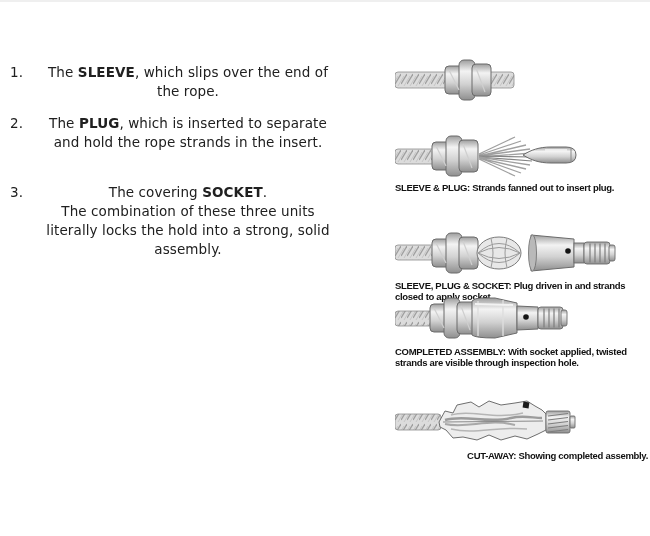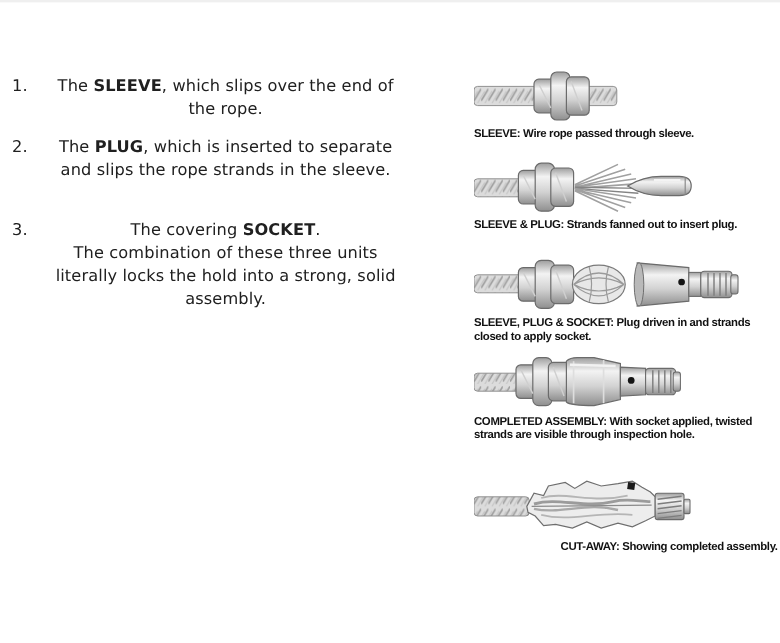--- a/index.html
+++ b/index.html
@@ -18,21 +18,21 @@
   .s1{top:63px;} .s2{top:114px;} .s3{top:183px;}
   
   .figures{position:absolute;left:395px;top:0;width:255px;}
   .fig{position:absolute;left:0;margin:0;width:255px;}
   .fig svg{display:block;}
   .fig figcaption{
     font-family:"Liberation Sans",sans-serif;font-weight:bold;
     font-size:9.5px;line-height:10.5px;letter-spacing:-0.3px;color:#111;
     width:253px;margin-top:5px;
   }
-  .f1{top:58px;} .f2{top:134px;} .f3{top:214px;} .f4{top:292px;} .f5{top:394px;text-align:right;}
+  .f1{top:58px;} .f2{top:134px;} .f3{top:230px;} .f4{top:292px;} .f5{top:394px;text-align:right;}
   
   .met{fill:url(#met);stroke:#6b6b6b;stroke-width:1;}
   .metD{fill:url(#met);stroke:#6b6b6b;stroke-width:.9;}
   .facet{stroke:#cfcfcf;fill:none;stroke-width:1.2;}
   .ropeR{fill:url(#rope);stroke:#8d8d8d;stroke-width:.8;}
   .strand{fill:none;stroke:#a0a0a0;stroke-width:1.3;}
   .strandD{fill:none;stroke:#848484;stroke-width:1.2;}
   .ridge{stroke:#7d7d7d;stroke-width:1.2;}
   .mesh{fill:none;stroke:#9a9a9a;stroke-width:1;}
   .hole{fill:#141414;}
@@ -60,21 +60,21 @@
 
 <div class="steps">
 
   <div class="step s1">
     <span class="num">1.</span>
     <span class="txt"><span>The </span><b>SLEEVE</b><span>, which slips over the end of the rope.</span></span>
   </div>
 
   <div class="step s2">
     <span class="num">2.</span>
-    <span class="txt"><span>The </span><b>PLUG</b><span>, which is inserted to separate and slips the rope strands in the sleeve.</span></span>
+    <span class="txt"><span>The </span><b>PLUG</b><span>, which is inserted to separate and hold the rope strands in the insert.</span></span>
   </div>
 
   <div class="step s3">
     <span class="num">3.</span>
     <span class="txt"><span>The covering </span><b>SOCKET</b><span>.</span><span class="extra">The combination of these three units literally locks the hold into a strong, solid assembly.</span></span>
   </div>
 
 </div>
 
 <div class="figures">
@@ -82,21 +82,20 @@
   <figure class="fig f1">
     <svg width="230" height="44" viewBox="0 0 230 44">
       <rect class="ropeR" x="0" y="14" width="119" height="16" rx="3"></rect>
       <g transform="translate(50,0)">
         <rect class="met" x="0" y="8" width="18" height="28" rx="4"></rect>
         <rect class="met" x="14" y="2" width="16" height="40" rx="5"></rect>
         <rect class="met" x="27" y="6" width="19" height="32" rx="4"></rect>
         <path class="facet" d="M4,12 L14,32 M31,10 L40,34"></path>
       </g>
     </svg>
-    <figcaption><b>SLEEVE:</b> <span>Wire rope passed through sleeve.</span></figcaption>
   </figure>
 
   <figure class="fig f2">
     <svg width="230" height="44" viewBox="0 0 230 44">
       <rect class="ropeR" x="0" y="15" width="45" height="15" rx="3"></rect>
       <g transform="translate(37,0)">
         <rect class="met" x="0" y="8" width="18" height="28" rx="4"></rect>
         <rect class="met" x="14" y="2" width="16" height="40" rx="5"></rect>
         <rect class="met" x="27" y="6" width="19" height="32" rx="4"></rect>
         <path class="facet" d="M4,12 L14,32 M31,10 L40,34"></path>

